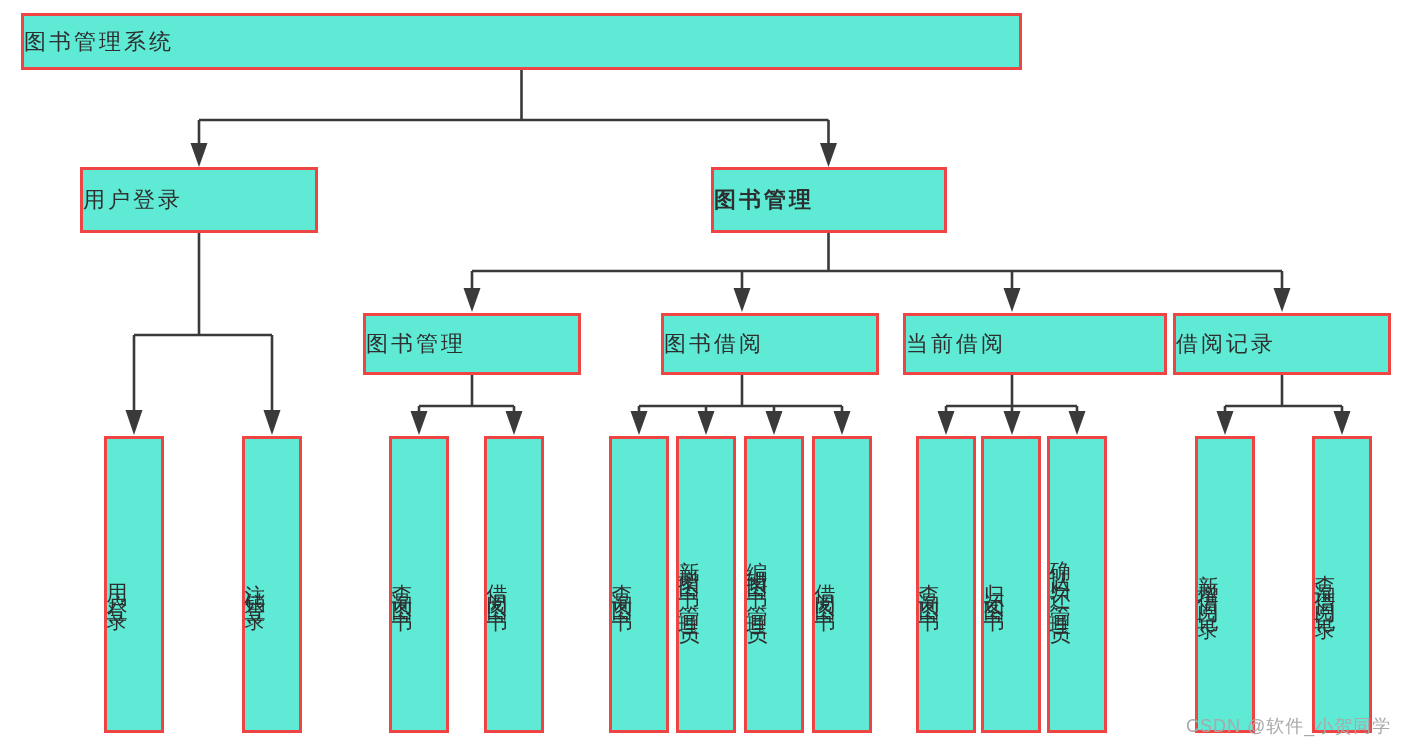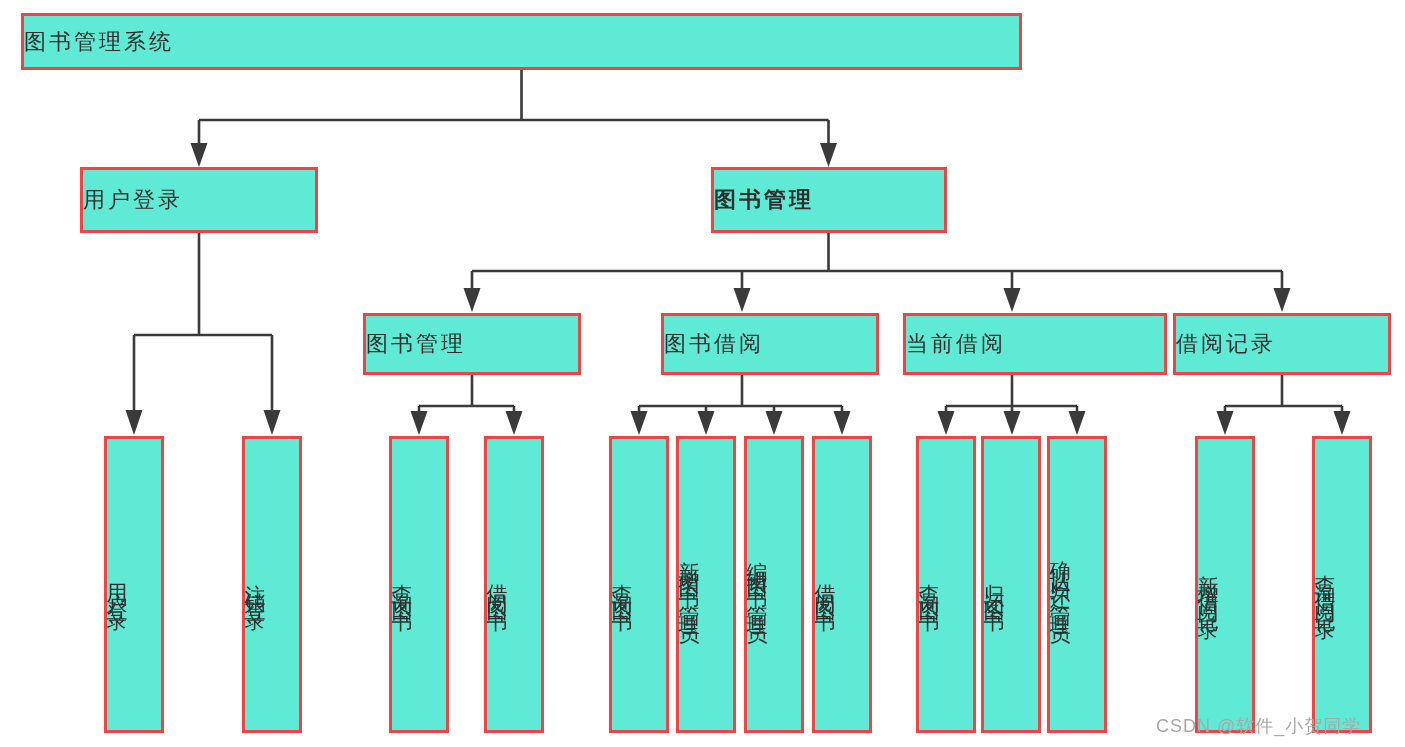--- a/index.html
+++ b/index.html
@@ -24,21 +24,21 @@
   .vbox .vtext{
     writing-mode:vertical-rl;
     text-orientation:mixed;
     font-size:21px;
     letter-spacing:9px;
     line-height:1;
     white-space:nowrap;
   }
   #watermark{
     position:absolute;
-    left:1156px;top:714px;
+    left:1186px;top:714px;
     font-size:18px;
     letter-spacing:1px;
     color:#a9a9a9;
     z-index:3;
     white-space:nowrap;
   }
   .stroke{stroke:#3a3a3a;stroke-width:2.6;fill:none;}
   .arrow{fill:#3a3a3a;stroke:none;}
 </style>
 </head>

